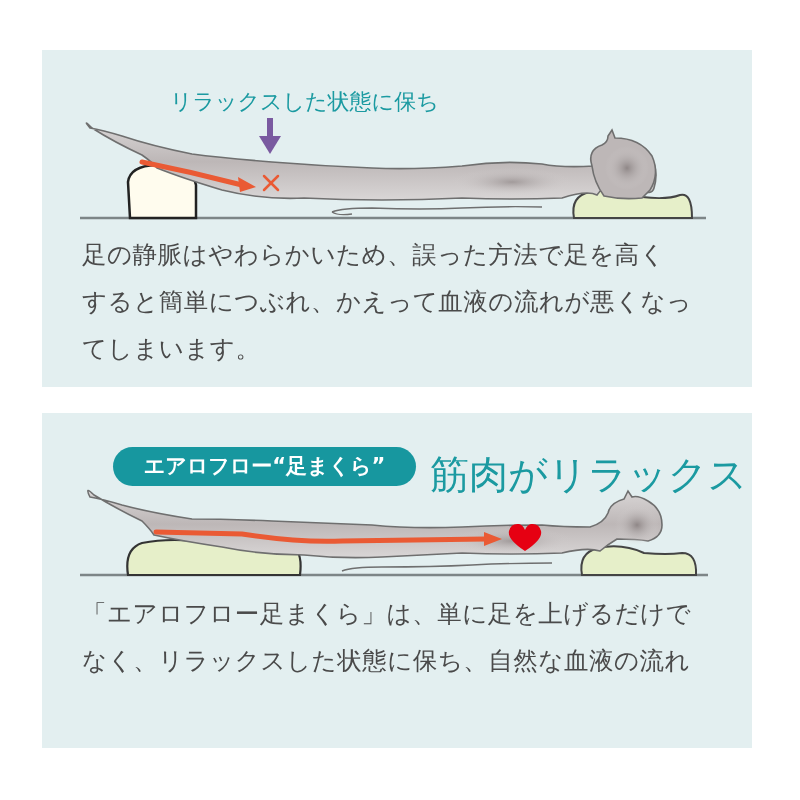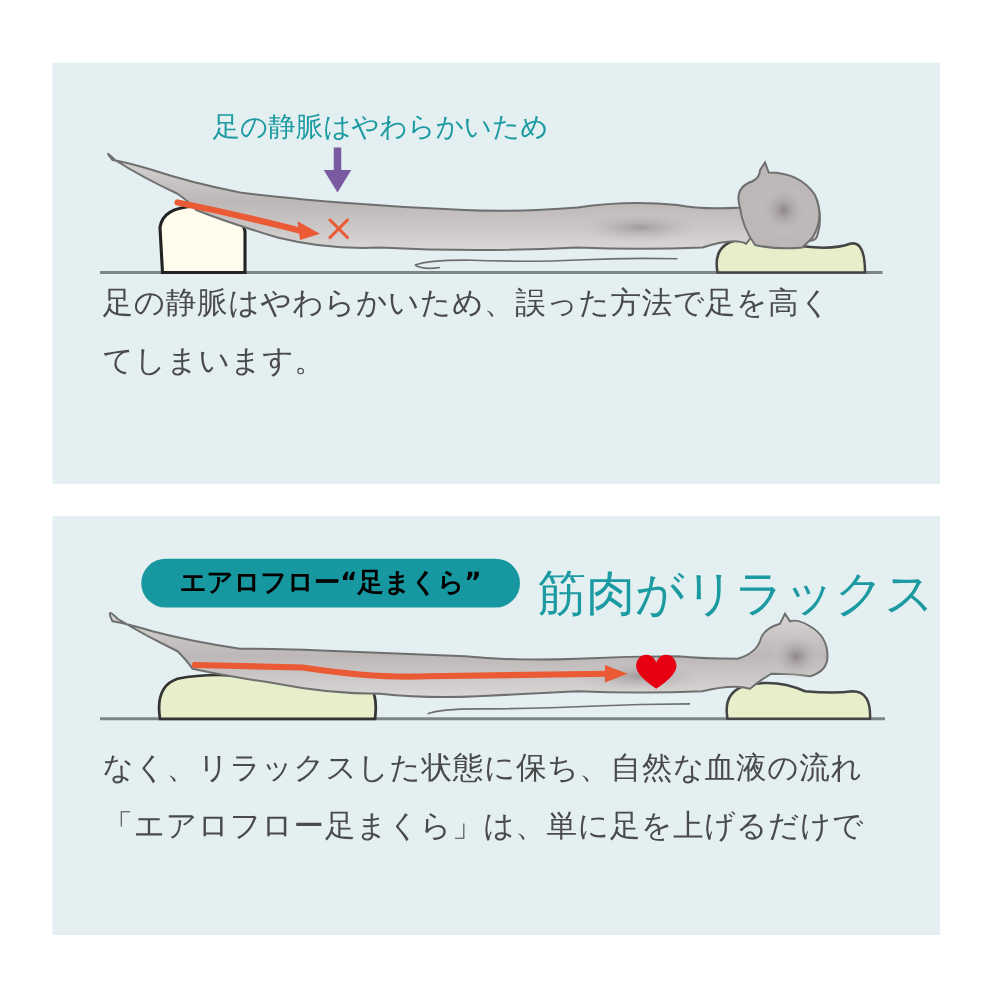--- a/index.html
+++ b/index.html
@@ -15,31 +15,31 @@
 
   .illus { position: absolute; left: 0; top: 0; width: 710px; height: 200px; }
 
   .heading-teal {
     position: absolute; color: #1b9aa1; white-space: nowrap; letter-spacing: 0px;
   }
   #top-heading { left: 128px; top: 37px; font-size: 22px; }
 
   .badge {
     position: absolute; left: 71px; top: 34px; width: 303px; height: 39px;
-    background: #17979f; border-radius: 20px; color: #000000;
+    background: #17979f; border-radius: 20px; color: #ffffff;
     font-size: 21px; font-weight: bold; line-height: 39px; text-align: center;
     white-space: nowrap;
   }
   #bottom-heading { left: 388px; top: 35px; font-size: 39px; }
 
   .body-text {
     position: absolute; left: 40px; width: 640px; color: #4a4a4a;
     font-size: 24.5px; line-height: 47px; letter-spacing: 0.5px;
   }
-  #top-body { top: 168px; }
+  #top-body { top: 181px; }
   #bottom-body { top: 177px; }
   .body-text div { white-space: nowrap; }
 </style>
 </head>
 <body>
 
 <div class="panel" id="panel-top">
   <svg class="illus" viewBox="0 0 710 200" xmlns="http://www.w3.org/2000/svg">
     <defs>
       <radialGradient id="shadeA" cx="0.5" cy="0.5" r="0.5">
@@ -75,24 +75,25 @@
       <line x1="222" y1="126" x2="236" y2="140"></line>
       <line x1="236" y1="126" x2="222" y2="140"></line>
     </g>
 
     <g>
       <rect x="225" y="68" width="6" height="18" fill="#7a5aa0"></rect>
       <polygon points="217,86 239,86 228,104" fill="#7a5aa0"></polygon>
     </g>
   </svg>
 
-  <div class="heading-teal" id="top-heading">足の静脈はやわらかいため</div>
+  <div class="heading-teal" id="top-heading">リラックスした状態に保ち</div>
 
   <div class="body-text" id="top-body">
     <div>足の静脈はやわらかいため、誤った方法で足を高く</div>
+    <div>すると簡単につぶれ、かえって血液の流れが悪くなっ</div>
     <div>てしまいます。</div>
   </div>
 </div>
 
 <div class="panel" id="panel-bottom">
   <svg class="illus" viewBox="0 0 710 200" xmlns="http://www.w3.org/2000/svg">
     <defs>
       <radialGradient id="shadeB" cx="0.5" cy="0.5" r="0.5">
         <stop offset="0" stop-color="#8f8787"></stop>
         <stop offset="1" stop-color="#d6d2d2" stop-opacity="0"></stop>
@@ -117,16 +118,16 @@
     <path d="M114 119 L200 121 Q260 130 300 128 L444 126" fill="none" stroke="#ea5a34" stroke-width="5" stroke-linecap="round"></path>
     <polygon points="442,119 460,126 442,133" fill="#ea5a34"></polygon>
 
     <path d="M483 138 Q465 126 467 118 Q469 110 477 111 Q481 112 483 117 Q485 112 489 111 Q497 110 499 118 Q501 126 483 138 Z" fill="#e60012"></path>
   </svg>
 
   <div class="badge">エアロフロー“足まくら”</div>
   <div class="heading-teal" id="bottom-heading">筋肉がリラックス</div>
 
   <div class="body-text" id="bottom-body">
+    <div>「エアロフロー足まくら」は、単に足を上げるだけで</div>
     <div>なく、リラックスした状態に保ち、自然な血液の流れ</div>
-    <div>「エアロフロー足まくら」は、単に足を上げるだけで</div>
   </div>
 </div>
 
 </body></html>

